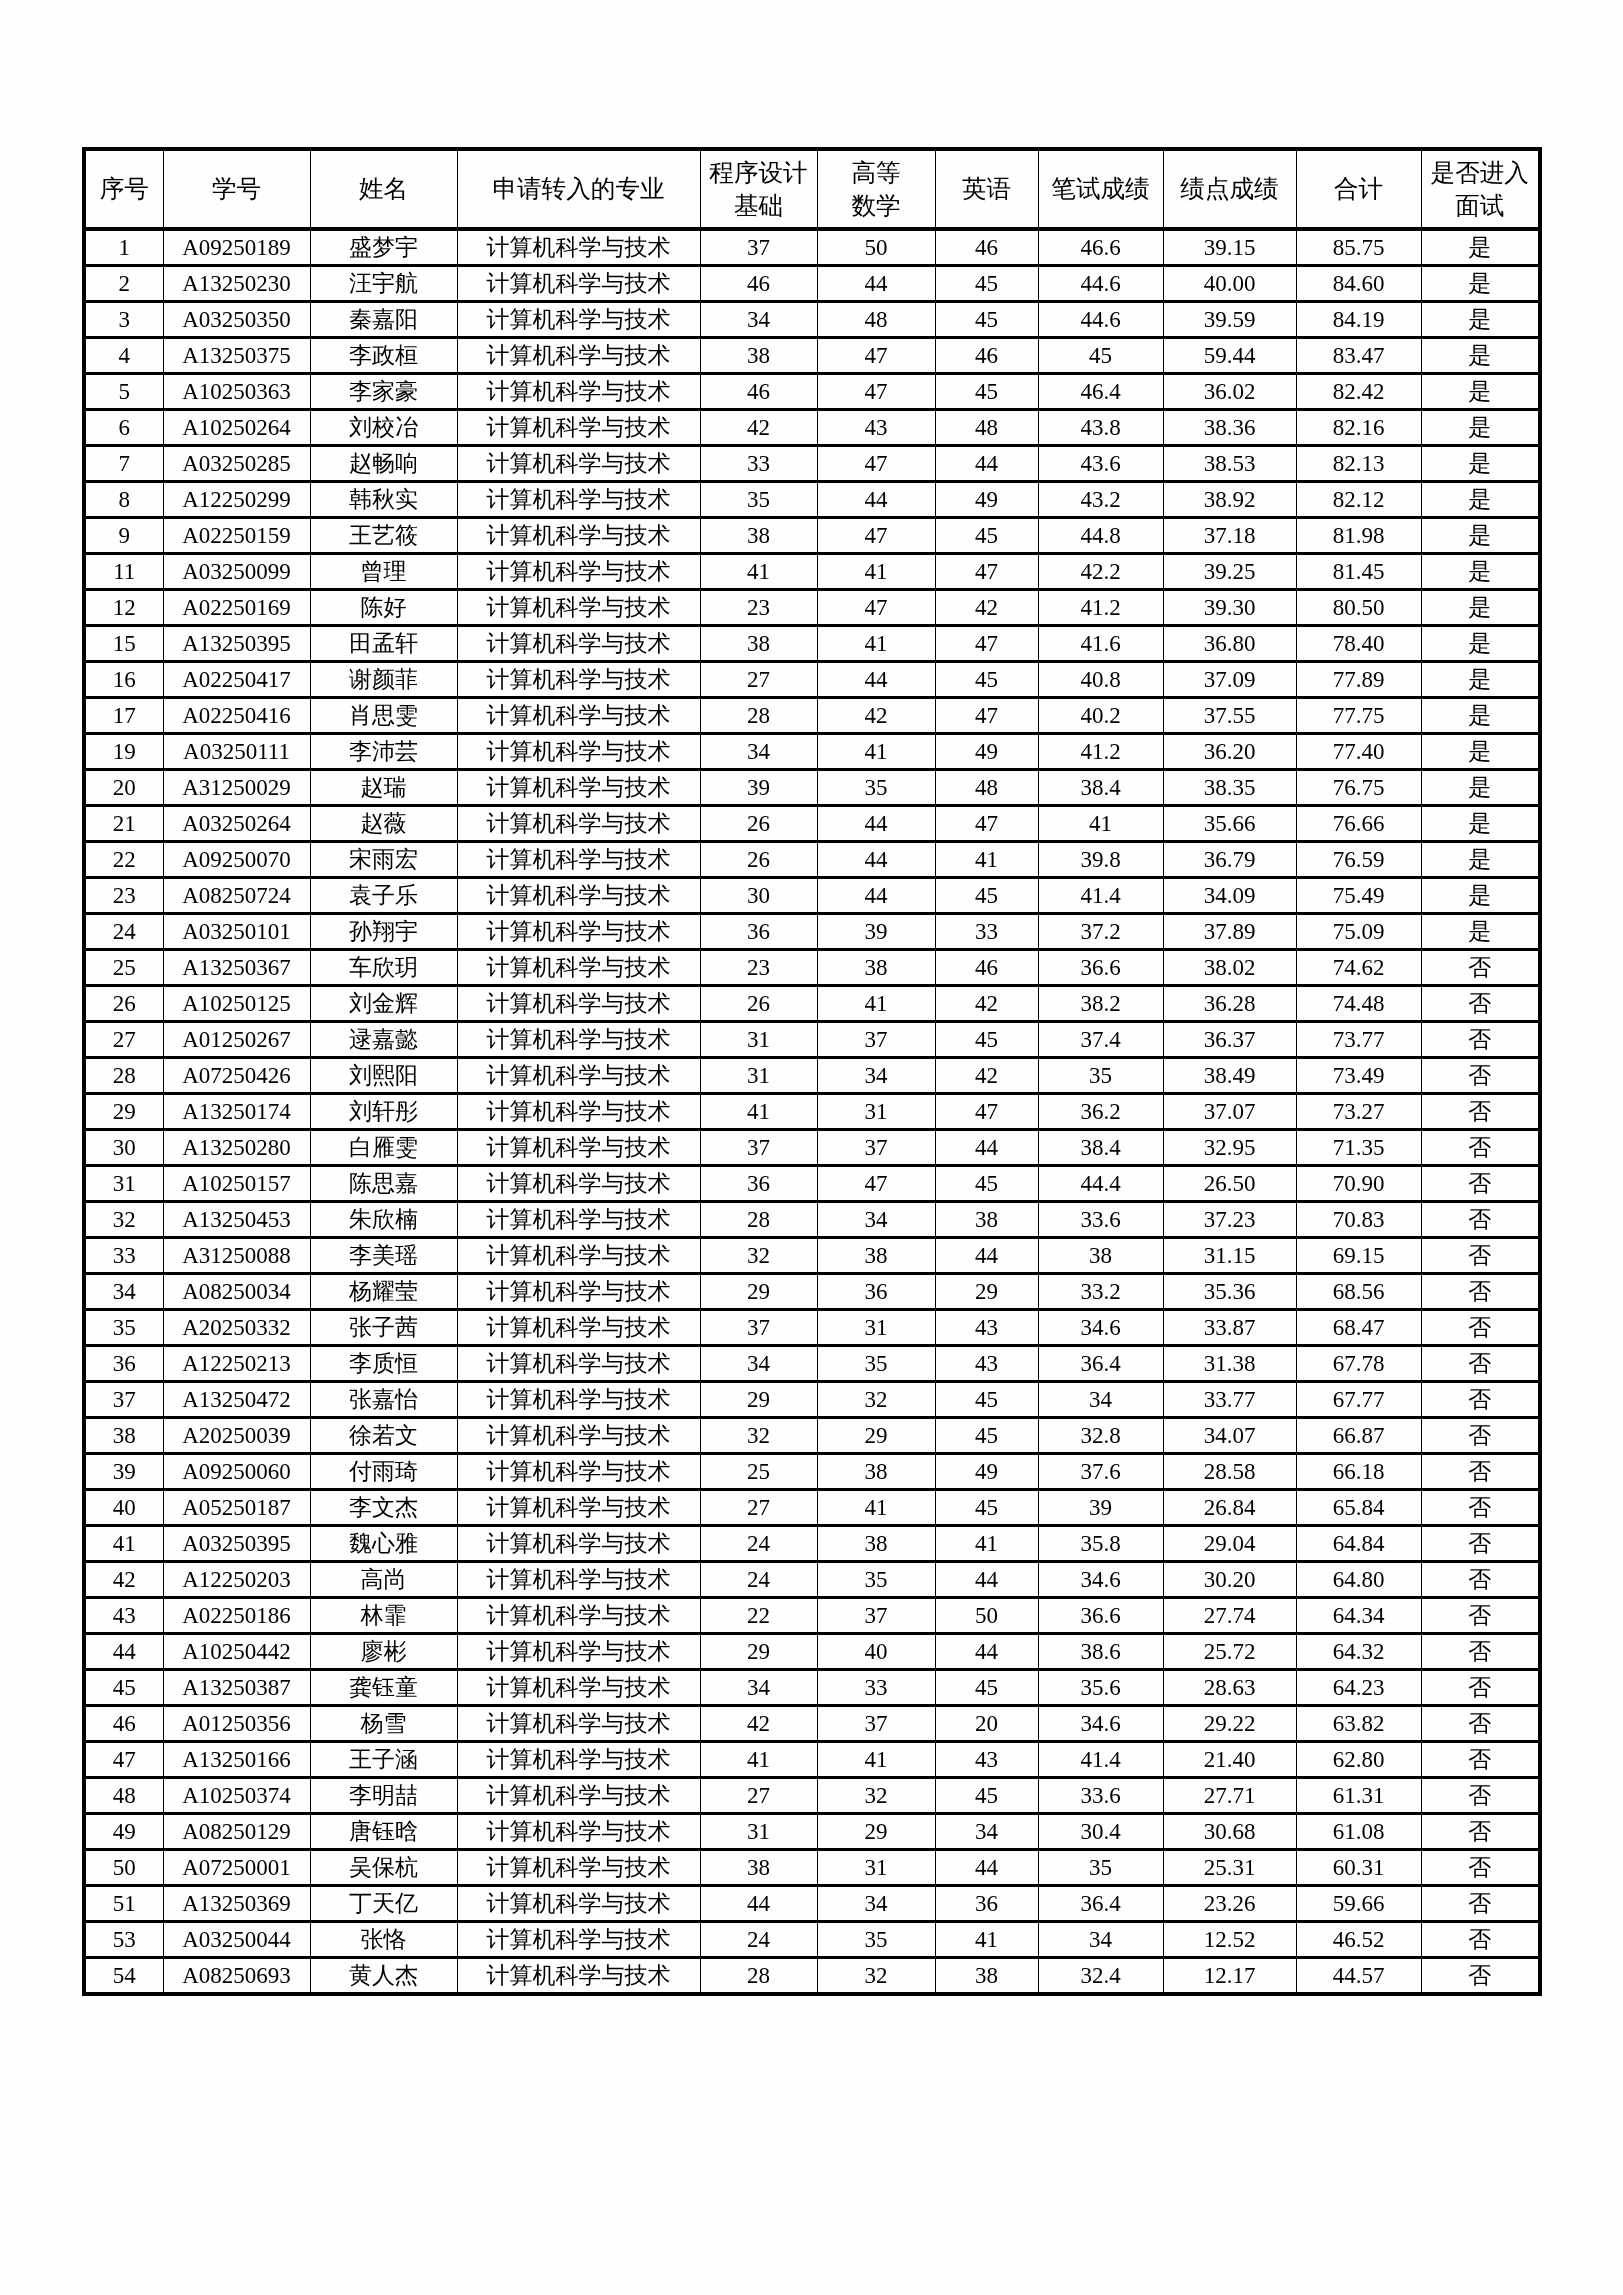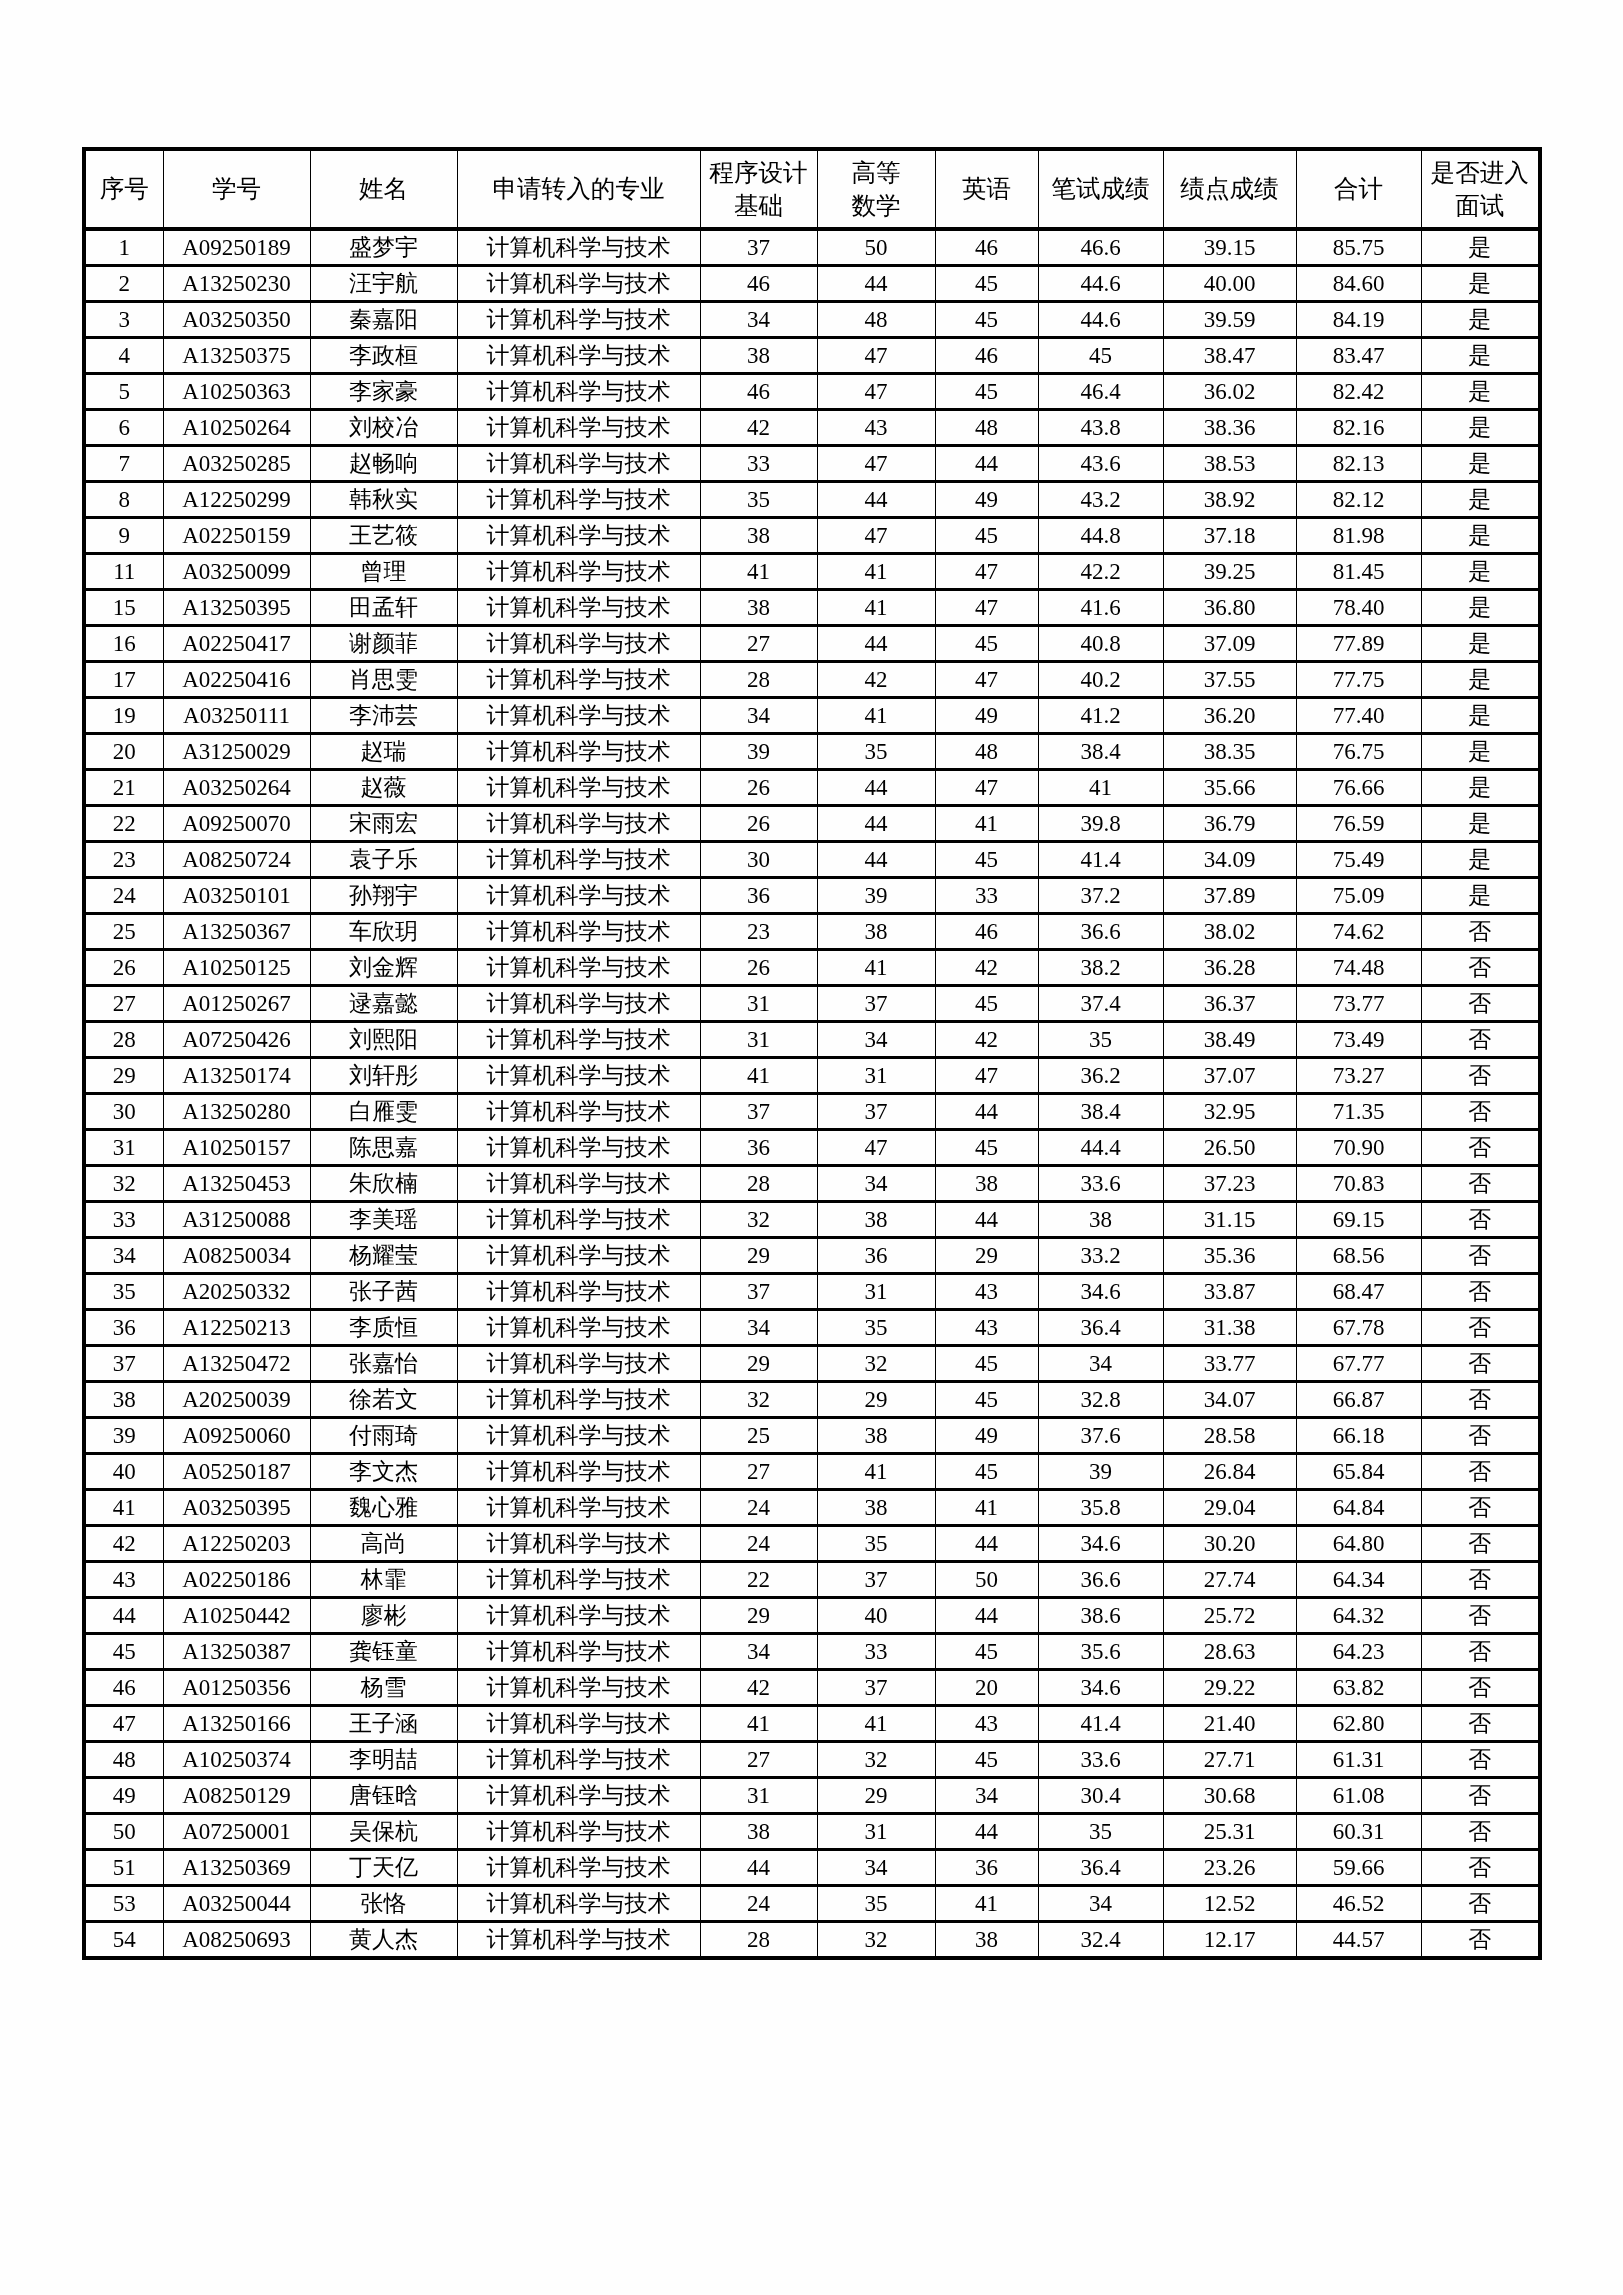--- a/index.html
+++ b/index.html
@@ -143,21 +143,21 @@
           </tr>
           <tr>
             <td>4</td>
             <td>A13250375</td>
             <td>李政桓</td>
             <td>计算机科学与技术</td>
             <td>38</td>
             <td>47</td>
             <td>46</td>
             <td>45</td>
-            <td>38.47</td>
+            <td>59.44</td>
             <td>83.47</td>
             <td>是</td>
           </tr>
           <tr>
             <td>5</td>
             <td>A10250363</td>
             <td>李家豪</td>
             <td>计算机科学与技术</td>
             <td>46</td>
             <td>47</td>
@@ -223,20 +223,33 @@
             <td>11</td>
             <td>A03250099</td>
             <td>曾理</td>
             <td>计算机科学与技术</td>
             <td>41</td>
             <td>41</td>
             <td>47</td>
             <td>42.2</td>
             <td>39.25</td>
             <td>81.45</td>
+            <td>是</td>
+          </tr>
+          <tr>
+            <td>12</td>
+            <td>A02250169</td>
+            <td>陈好</td>
+            <td>计算机科学与技术</td>
+            <td>23</td>
+            <td>47</td>
+            <td>42</td>
+            <td>41.2</td>
+            <td>39.30</td>
+            <td>80.50</td>
             <td>是</td>
           </tr>
           <tr>
             <td>15</td>
             <td>A13250395</td>
             <td>田孟轩</td>
             <td>计算机科学与技术</td>
             <td>38</td>
             <td>41</td>
             <td>47</td>

